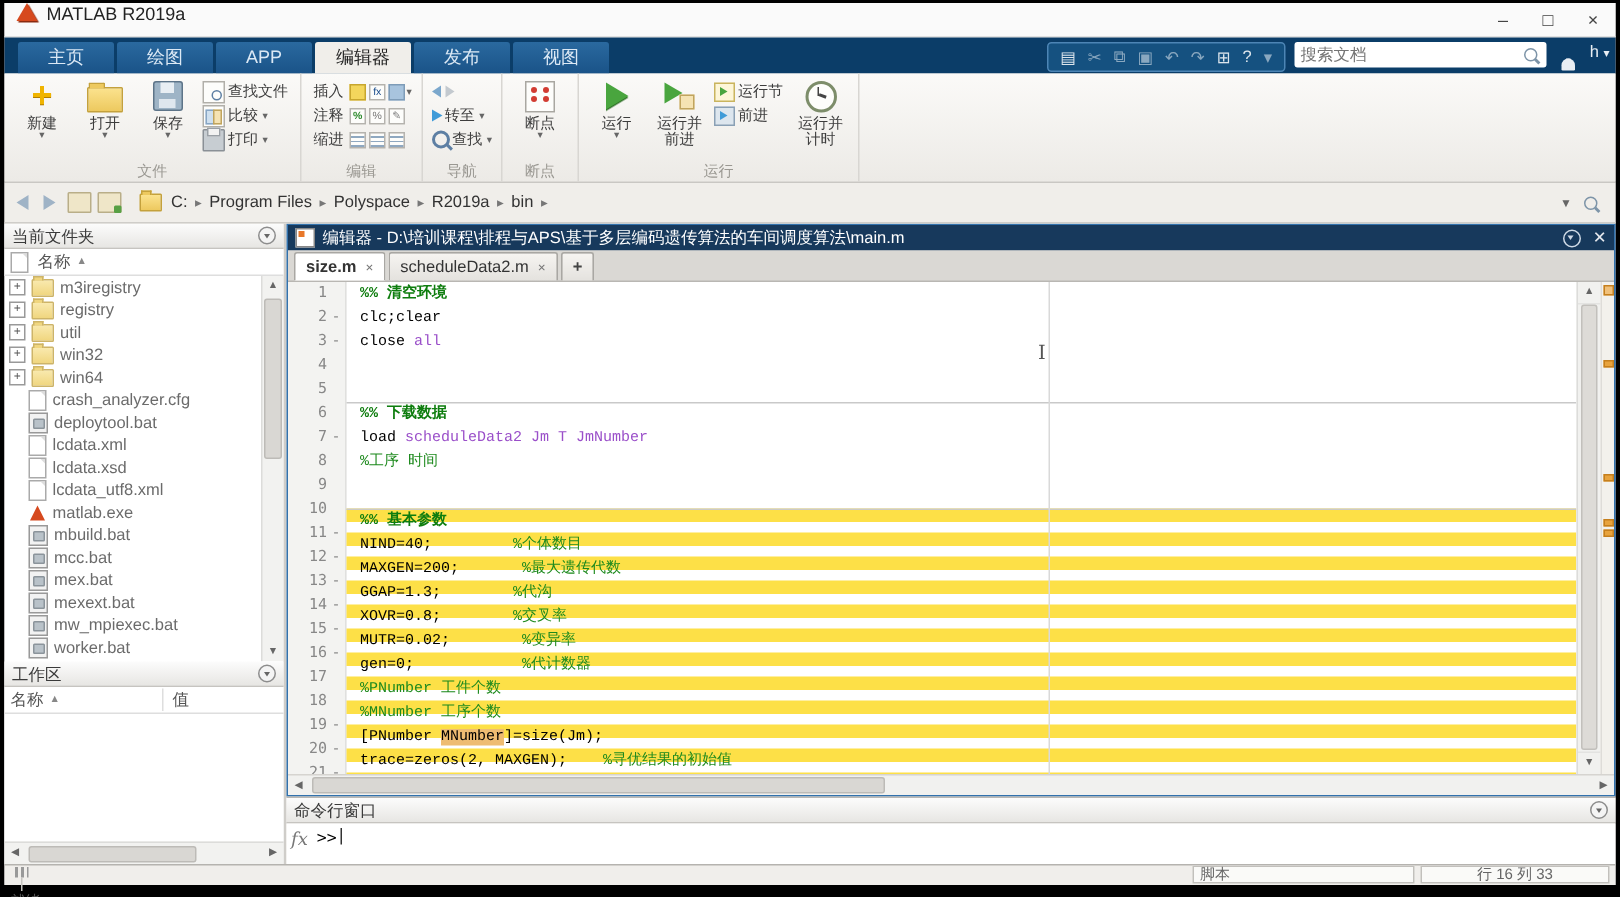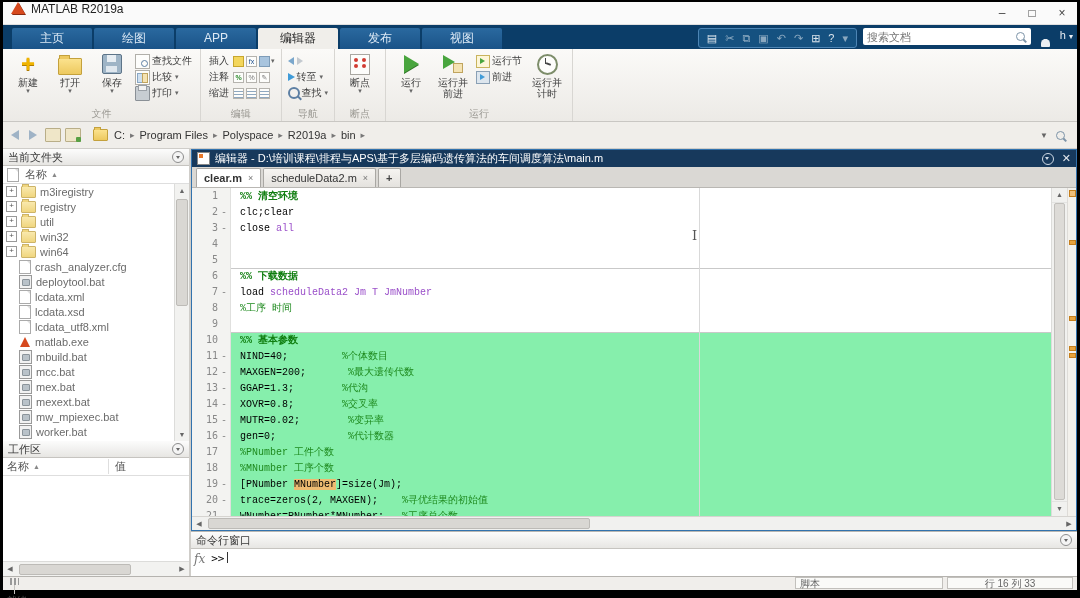--- a/index.html
+++ b/index.html
@@ -10,21 +10,21 @@
   
   .titlebar{height:22px;background:#fafafa;display:flex;align-items:flex-start;border-bottom:1px solid #e0e0e0;}
   .mlogo{width:0;height:0;border-left:7px solid transparent;border-right:7px solid transparent;
     border-bottom:12px solid #d6491e;margin:0 6px 0 8px;filter:drop-shadow(1px 1px 0 #8a2a10);}
   .wtitle{font-size:12px;color:#222;}
   .wctl{margin-left:auto;display:flex;}
   .wctl span{width:30px;text-align:center;font-size:12px;color:#444;cursor:default;line-height:22px;}
 
   
   .tabsrow{height:24px;background:#0b3d68;display:flex;align-items:flex-end;position:relative;}
-  .rtab{min-width:60px;padding:0 10px;height:21px;line-height:21px;text-align:center;color:#dce9f5;
+  .rtab{min-width:60px;padding:0 2px;height:21px;line-height:21px;text-align:center;color:#dce9f5;
     background:linear-gradient(#2a699f,#1a5388);margin:0 1px;border-radius:2px 2px 0 0;font-size:12px;}
   .rtab.active{background:#f0eeea;color:#222;}
   .qa{position:absolute;right:220px;top:3px;height:18px;border:1px solid #4d85b5;background:#155180;
     border-radius:3px;display:flex;align-items:center;padding:0 4px;}
   .qa span{color:rgba(255,255,255,.5);font-size:11px;margin:0 4px;}
   .qa span.lit{color:rgba(255,255,255,.85);}
   .searchwrap{position:absolute;right:46px;top:3px;width:168px;height:17px;background:#fff;border-radius:2px;
     display:flex;align-items:center;}
   .searchwrap input{border:0;outline:0;flex:1;font-size:11px;color:#555;padding:0 4px;background:transparent;
     font-family:"Liberation Sans",sans-serif;}
@@ -161,21 +161,21 @@
   .etab.active{background:#fff;font-weight:bold;}
   .etab .x{color:#777;font-size:9px;margin-left:6px;font-weight:normal;}
   .etab.plus{padding:0 7px;font-weight:bold;color:#444;}
   .codewrap{flex:1;position:relative;display:flex;min-height:0;background:#fff;}
   .codelines{flex:1;overflow:hidden;position:relative;}
   .crow{display:flex;height:16px;}
   .ln{width:26px;text-align:right;color:#888;background:#f3f3f1;font-family:"DejaVu Sans Mono",monospace;font-size:10px;line-height:16px;flex:none;}
   .dash{width:12px;text-align:center;color:#888;background:#f3f3f1;font-family:"DejaVu Sans Mono",monospace;font-size:10px;line-height:16px;border-right:1px solid #e0e0de;flex:none;}
   .ctext{flex:1;font-family:Liberation Mono, monospace;font-size:10px;line-height:15px;white-space:pre;padding-left:9px;
     border-top:1px solid transparent;box-sizing:border-box;}
-  .crow.hl .ctext{background:#86efac;}
+  .crow.hl .ctext{background:#fde047;margin-top:7px;}
   .crow.sep .ctext{border-top-color:#c9c9c9;}
   .t-sec{color:#0e7d0e;font-weight:bold;}
   .t-com{color:#1e8a1e;}
   .t-c{color:#000;}
   .t-p{color:#9a4fc9;}
   .t-hl{background:#eebc72;color:#000;}
   .colline{position:absolute;top:0;bottom:0;width:1px;background:#d9d9d9;}
   .ibeam{position:absolute;color:#555;font-family:"DejaVu Serif",serif;font-size:13px;}
   .edvsb{width:15px;background:#f1f1ef;border-left:1px solid #dcdcda;position:relative;flex:none;}
   .edvsb .up{position:absolute;top:0;left:0;right:0;height:14px;text-align:center;font-size:7px;color:#666;line-height:13px;border-bottom:1px solid #e3e3e1;}
@@ -531,21 +531,21 @@
     <div class="editcol">
       <div class="edframe">
         <div class="edtitle">
           <span class="edicon"></span>
           <span class="tt">编辑器 - D:\培训课程\排程与APS\基于多层编码遗传算法的车间调度算法\main.m</span>
           <span class="circbtn"></span>
           <span class="edclose">✕</span>
         </div>
         <div class="edtabs" id="ed-tabs">
             <div class="etab active">
-              <span>clear.m</span>
+              <span>size.m</span>
               <span class="x">×</span>
             </div>
             <div class="etab">
               <span>scheduleData2.m</span>
               <span class="x">×</span>
             </div>
             <div class="etab plus">+</div>
           </div>
         <div class="codewrap">
           <div class="codelines" id="code-lines">

